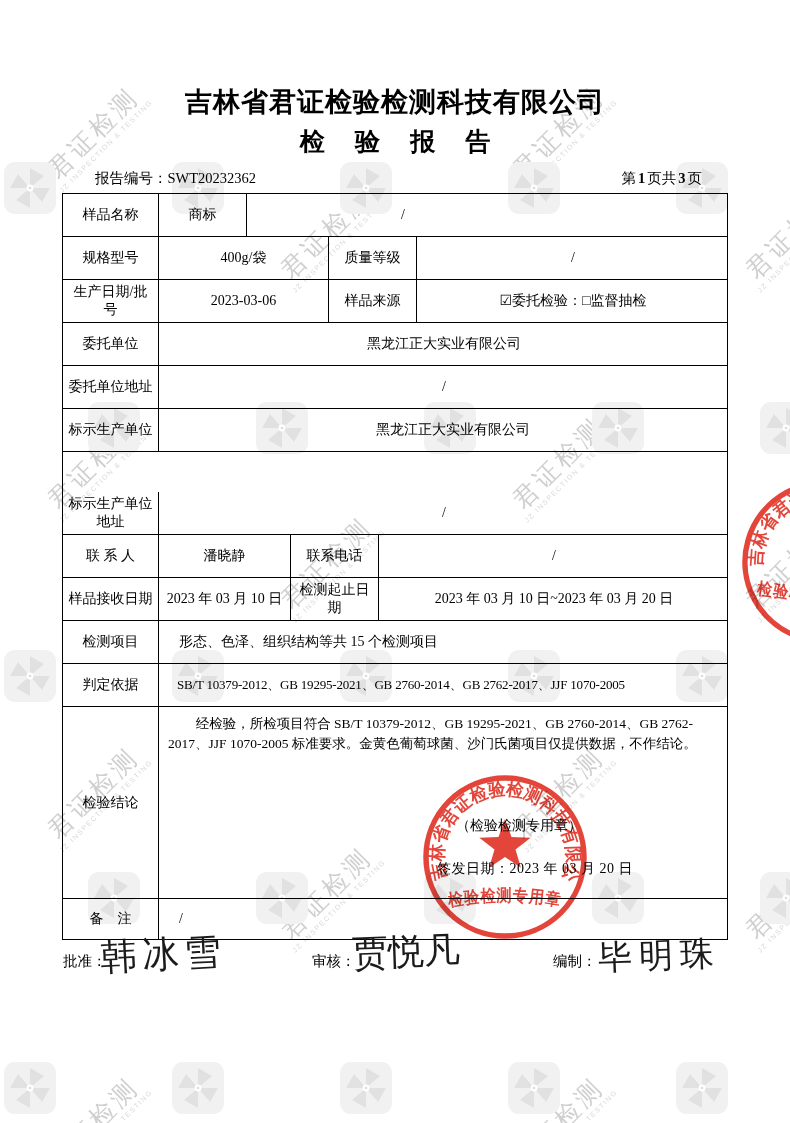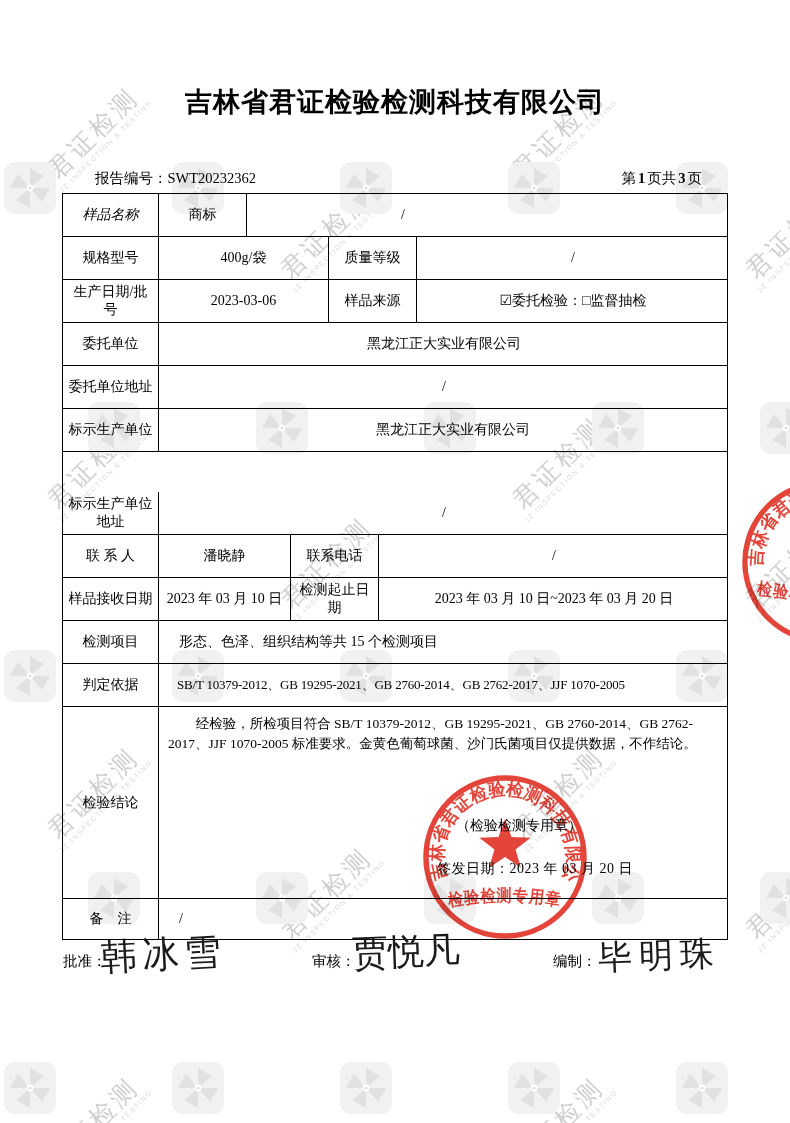--- a/index.html
+++ b/index.html
@@ -377,28 +377,29 @@
             <path d="M27 27 L47 27 L39 41 Z"></path>
             <path d="M27 27 L27 47 L13 39 Z"></path>
             <path d="M27 27 L7 27 L15 13 Z"></path>
           </g>
           <circle cx="27" cy="27" r="3.4" fill="#fff"></circle>
           <circle cx="27" cy="27" r="1.3" fill="#dcdcdc"></circle>
         </svg></div>
     </div>
 
   <div class="hdr-company">吉林省君证检验检测科技有限公司</div>
+  <div class="hdr-title">检 验 报 告</div>
   <div class="hdr-meta">
     <span class="report-no"><span>报告编号：</span><span>SWT20232362</span></span>
     <span class="page-info"><span>第</span><b>1</b><span>页共</span><b>3</b><span>页</span></span>
   </div>
 
   <div class="tbl" id="report-table">
       <div class="trow" style="height: 42px;">
-        <div class="tcell" style="width: 96px; font-style: italic;">样品名称</div>
+        <div class="tcell" style="width: 96px;">样品名称</div>
         <div class="tcell" style="width: 88px;">商标</div>
         <div class="tcell" style="width: 312px;">/</div>
       </div>
       <div class="trow" style="height: 42px;">
         <div class="tcell" style="width: 96px;">规格型号</div>
         <div class="tcell" style="width: 170px;">400g/袋</div>
         <div class="tcell" style="width: 88px;">质量等级</div>
         <div class="tcell" style="width: 312px;">/</div>
       </div>
       <div class="trow" style="height: 42px;">

